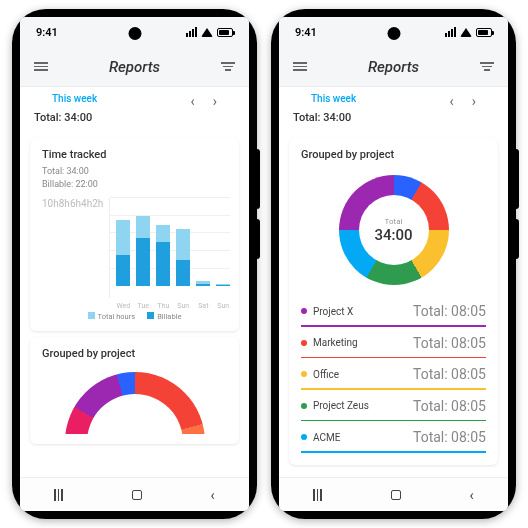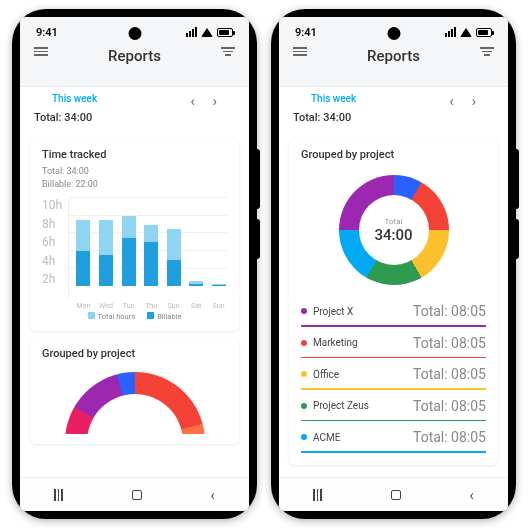--- a/index.html
+++ b/index.html
@@ -79,24 +79,26 @@
   .signal span:nth-child(3){height:8px}
   .signal span:nth-child(4){height:10px}
   .wifi { width: 0; height: 0; border-left: 6px solid transparent; border-right: 6px solid transparent; border-bottom: 9px solid #000; border-radius: 2px; }
   .battery { width: 16px; height: 9px; border: 1px solid #000; border-radius: 2px; position: relative; }
   .battery::after { content:''; position:absolute; right:-3px; top:2px; width:2px; height:4px; background:#000; border-radius:0 1px 1px 0; }
   .battery::before { content:''; position:absolute; left:1px; top:1px; width:10px; height:5px; background:#000; border-radius:1px; }
 
   .header {
     height: 40px;
     display: flex;
+    align-items: center;
     justify-content: space-between;
     padding: 0 14px;
     background: #f5f6f8;
     border-bottom: 1px solid #e8eaed;
+    font-style: italic;
   }
   .header-title { font-size: 15px; font-weight: 500; color: #333; }
   .hamburger, .filter-icon { display:flex; flex-direction:column; gap:2px; }
   .hamburger span { width:14px; height:1.5px; background:#666; }
   .filter-icon span { height:1.5px; background:#666; }
   .filter-icon span:nth-child(1){width:14px}
   .filter-icon span:nth-child(2){width:10px;margin-left:2px}
   .filter-icon span:nth-child(3){width:6px;margin-left:4px}
 
   .content {
@@ -124,23 +126,23 @@
   .card-sub { font-size: 9px; color: #888; line-height: 1.4; }
 
   
   .barchart {
     display: flex;
     margin-top: 8px;
     height: 100px;
   }
   .yaxis {
     display: flex;
-    flex-direction: column;
+    flex-direction: row;
     justify-content: space-between;
-    font-size: 12px;
+    font-size: 10px;
     color: #bbb;
     padding-right: 6px;
     padding-bottom: 12px;
   }
   .bars-area {
     flex: 1;
     position: relative;
     display: flex;
     align-items: flex-end;
     gap: 6px;
@@ -273,27 +275,20 @@
               <span>6h</span>
               <span>4h</span>
               <span>2h</span>
             </div>
           <div class="bars-area" id="bars-left">
             <div class="gridline" style="bottom:calc(12px + 17.6px)"></div>
             <div class="gridline" style="bottom:calc(12px + 35.2px)"></div>
             <div class="gridline" style="bottom:calc(12px + 52.8px)"></div>
             <div class="gridline" style="bottom:calc(12px + 70.4px)"></div>
             <div class="gridline" style="bottom:calc(12px + 88px)"></div>
-          <div class="bar-col">
-                <div class="bar-stack" style="height: 66px;">
-                  <div class="bar-total" style="height: 30.8px;"></div>
-                  <div class="bar-bill" style="height: 35.2px;"></div>
-                </div>
-                <div class="bar-xlabel">Mon</div>
-              </div>
               <div class="bar-col">
                 <div class="bar-stack" style="height: 66px;">
                   <div class="bar-total" style="height: 35.2px;"></div>
                   <div class="bar-bill" style="height: 30.8px;"></div>
                 </div>
                 <div class="bar-xlabel">Wed</div>
               </div>
               <div class="bar-col">
                 <div class="bar-stack" style="height: 70.4px;">
                   <div class="bar-total" style="height: 22px;"></div>

